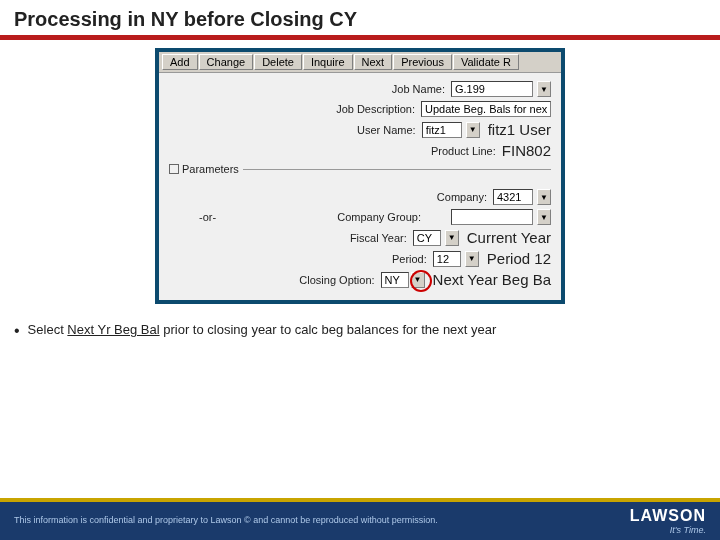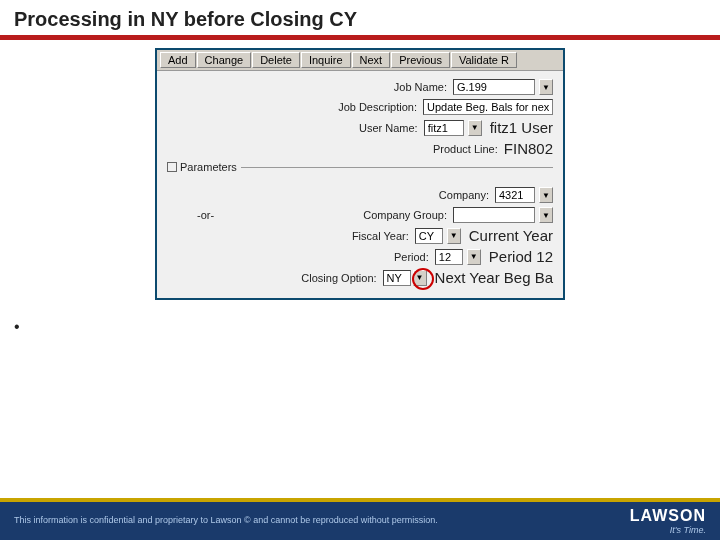--- a/index.html
+++ b/index.html
@@ -27,21 +27,21 @@
     
     .main-content {
       padding: 8px 14px;
       display: flex;
       flex-direction: column;
       gap: 6px;
     }
 
     
     .form-panel {
-      border: 2px solid #0c4a6e;
+      border: 4px solid #0c4a6e;
       background: #f0f0f0;
       width: 410px;
       margin: 0 auto;
     }
 
     
     .toolbar {
       display: flex;
       background: #d4d0c8;
       border-bottom: 1px solid #999;
@@ -300,21 +300,21 @@
         </div>
 
         <div class="form-row">
           <div class="form-label">Company:</div>
           <div class="form-value">
             <input class="form-input form-input-sm" value="4321" style="">
             <button class="dropdown-btn">▼</button>
           </div>
         </div>
 
-        <div class="form-row" style="position:relative;">
+        <div class="form-row" style="position:relative;gap:24px;">
           <span style="position:absolute; left:30px; font-size:11px; color:#222;">-or-</span>
           <div class="form-label">Company Group:</div>
           <div class="form-value">
             <input class="form-input form-input-med" value="" style="">
             <button class="dropdown-btn">▼</button>
           </div>
         </div>
 
         <div class="form-row">
           <div class="form-label">Fiscal Year:</div>
@@ -348,20 +348,23 @@
         </div>
 
       </div>
     </div>
   </div>
 
 </div>
 
 <div class="bullet-section">
   <span class="bullet-dot">•</span>
+  <span class="bullet-text">
+    <span>Select </span><span class="underline-text">Next Yr Beg Bal</span><span> prior to closing year to calc beg balances for the next year</span>
+  </span>
 </div>
 
 <div class="gold-bar"></div>
 
 <div class="footer">
   <div class="footer-text">This information is confidential and proprietary to Lawson © and cannot be reproduced without permission.</div>
   <div class="footer-logo">
     <span class="logo-lawson">LAWSON</span>
     <span class="logo-tagline">It's Time.</span>
   </div>

